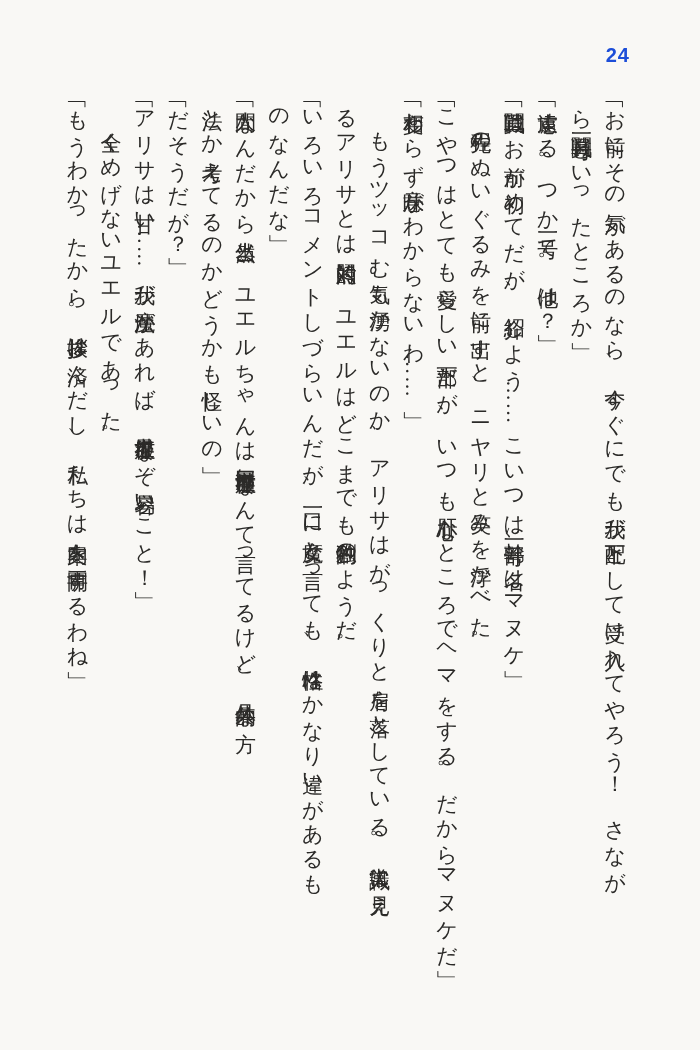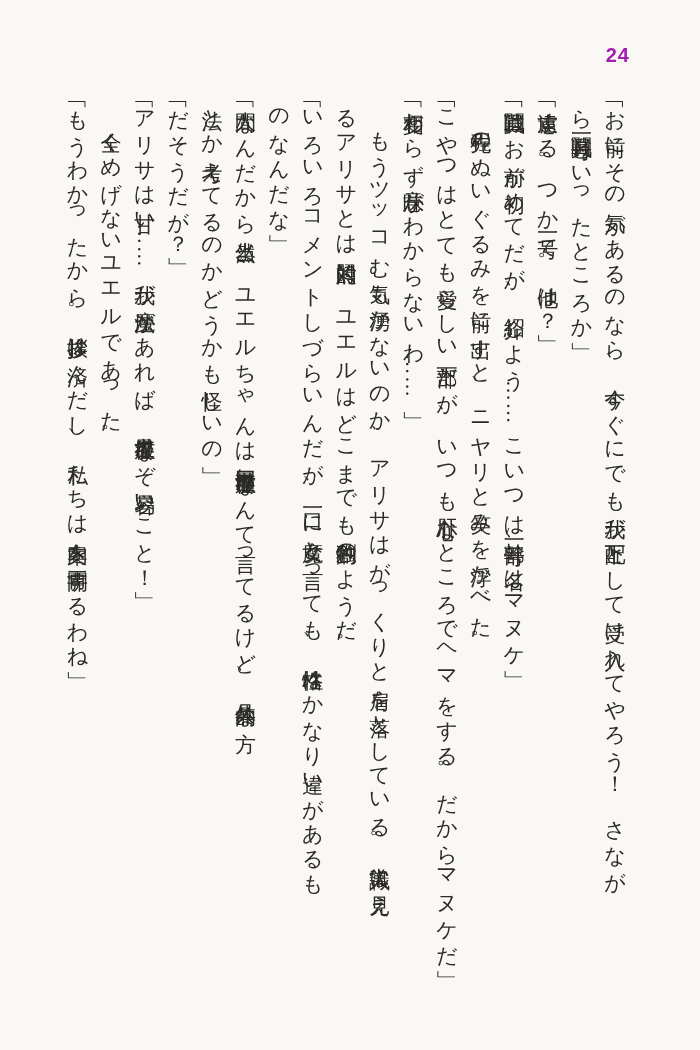--- a/index.html
+++ b/index.html
@@ -15,21 +15,21 @@
     overflow: hidden;
     font-family: "Liberation Serif", "DejaVu Serif", serif;
   }
   .page-number {
     position: absolute;
     top: 44px;
     right: 70px;
     font-size: 20px;
     font-weight: 700;
     letter-spacing: 1px;
-    color: #a21caf;
+    color: #1d4ed8;
     font-family: "Liberation Sans", "DejaVu Sans", sans-serif;
   }
   .text-block {
     position: absolute;
     top: 94px;
     right: 69px;
     height: 896px;
     writing-mode: vertical-rl;
     text-orientation: mixed;
     font-size: 21px;

